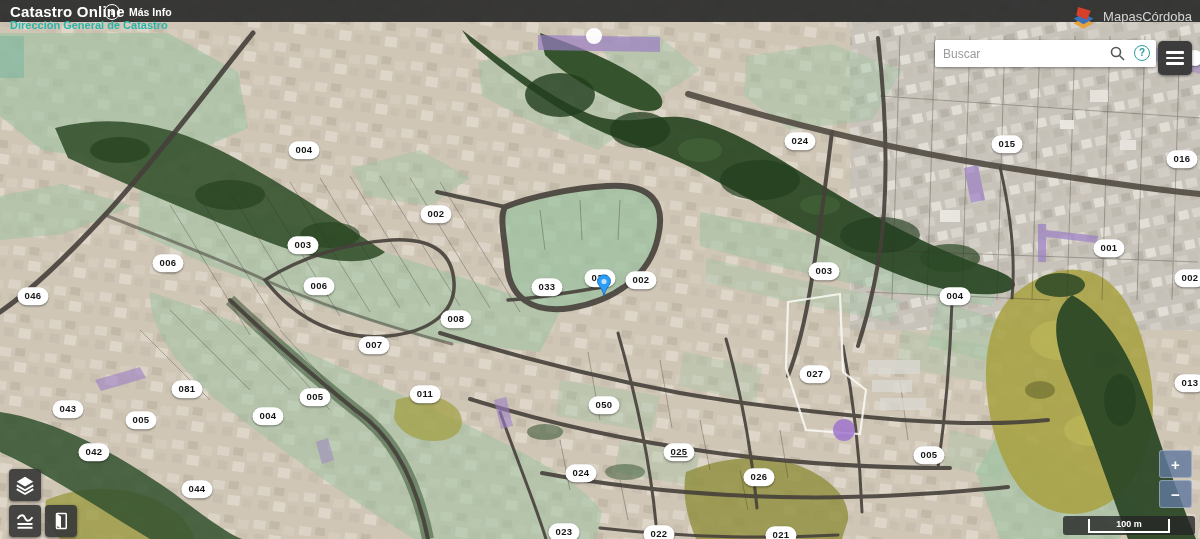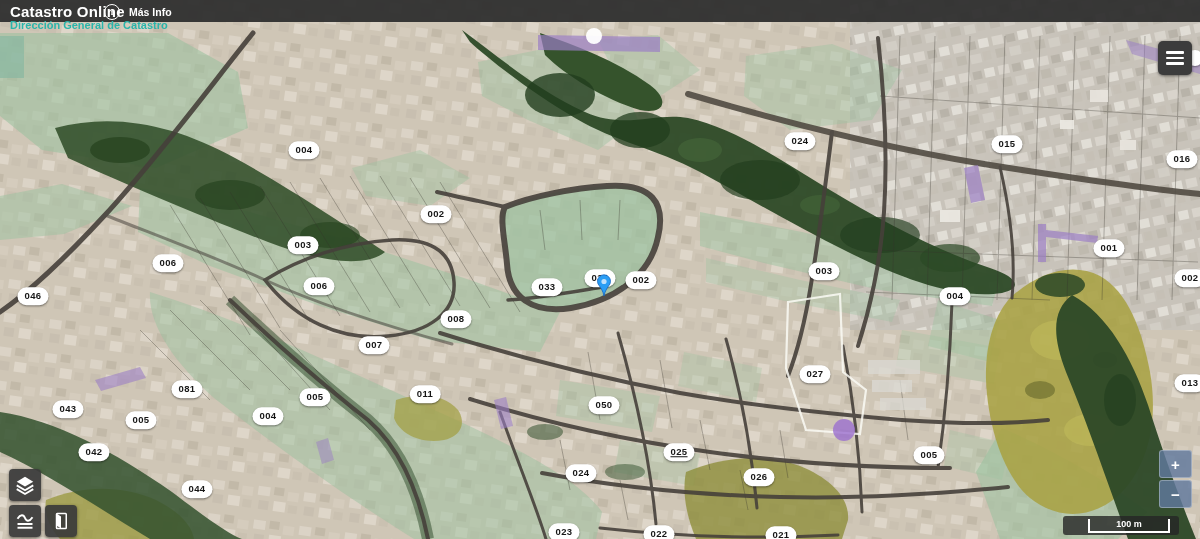--- a/index.html
+++ b/index.html
@@ -50,21 +50,21 @@
        z-index:15;cursor:pointer;padding:0;}
   .ctl-layers{left:9px;top:469px;}
   .ctl-basemap{left:9px;top:505px;}
   .ctl-sheet{left:45px;top:505px;}
 
   
   .zoomctl{position:absolute;left:1159px;top:450px;z-index:15;}
   .zoomctl button{display:block;width:33px;height:28px;margin-bottom:2px;background:rgba(96,121,158,.82);
                   border:1px solid rgba(255,255,255,.3);border-radius:3px;color:#fff;font-size:15px;
                   font-weight:bold;line-height:1;cursor:pointer;font-family:"Liberation Sans",sans-serif;}
-  .scalebar{position:absolute;left:1063px;top:516px;width:116px;height:19px;background:rgba(38,38,38,.8);
+  .scalebar{position:absolute;left:1063px;top:516px;width:132px;height:19px;background:rgba(38,38,38,.8);
             border-radius:3px;z-index:15;}
   .scale-bracket{position:absolute;left:25px;top:3px;width:78px;height:12px;
                  border-left:2px solid #fff;border-right:2px solid #fff;border-bottom:2px solid #fff;}
   .scale-label{display:block;text-align:center;font-size:9px;font-weight:bold;color:#fff;line-height:10px;}
 </style>
 </head>
 <body>
 
 <div class="app">
 
@@ -286,22 +286,38 @@
         <circle cx="9" cy="8.5" r="2.6" fill="#bfe0fb"></circle>
       </svg>
     </div>
   </div>
 
   <header class="header">
     <span class="app-title">Catastro Online</span>
     <span class="info-icon">i</span>
     <span class="more-info">Más Info</span>
     <span class="app-subtitle">Dirección General de Catastro</span>
+    <div class="brand">
+      <svg width="27" height="26" viewBox="0 0 30 28">
+        <path d="M4,21 L15,15 L26,21 L15,27 Z" fill="#e6a33c"></path>
+        <path d="M4,16 L15,10 L26,16 L15,22 Z" fill="#3e72b8"></path>
+        <path d="M9,3 L23,7 L19,17 L7,12 Z" fill="#d6402a"></path>
+      </svg>
+      <span class="brand-name">MapasCórdoba</span>
+    </div>
   </header>
 
+  <div class="search-wrap">
+    <input class="search-input" type="text" placeholder="Buscar" style="">
+    <svg class="search-icon" viewBox="0 0 17 17">
+      <circle cx="7" cy="7" r="4.5" stroke="#555" stroke-width="1.6" fill="none"></circle>
+      <line x1="10.5" y1="10.5" x2="15" y2="15" stroke="#555" stroke-width="1.6"></line>
+    </svg>
+    <span class="help-icon">?</span>
+  </div>
 
   <div class="peek-circle"></div>
   <button class="menu-btn" aria-label="menu">
     <span></span>
       <span></span>
       <span></span>
   </button>
 
   <button class="ctl ctl-layers">
     <svg width="24" height="24" viewBox="0 0 32 32">

